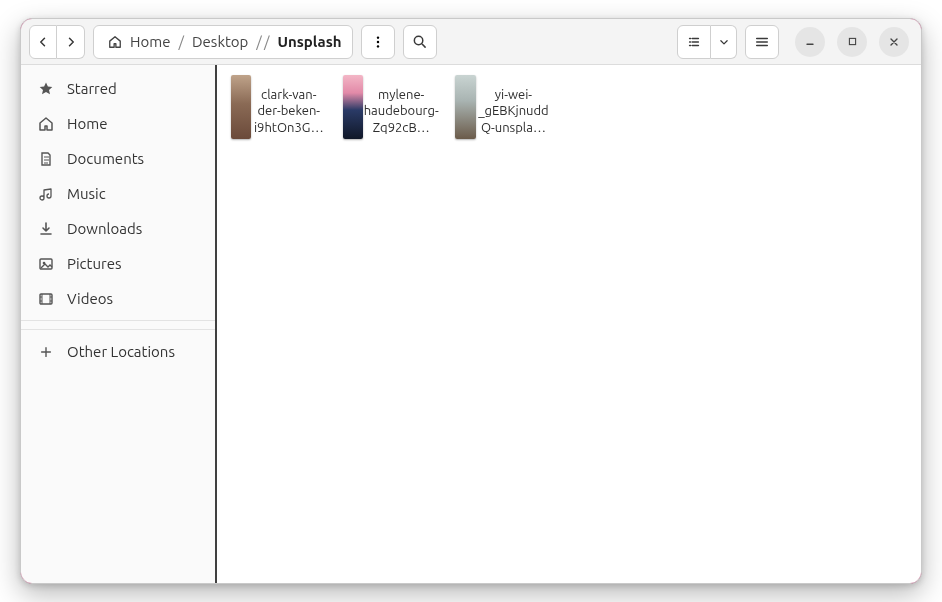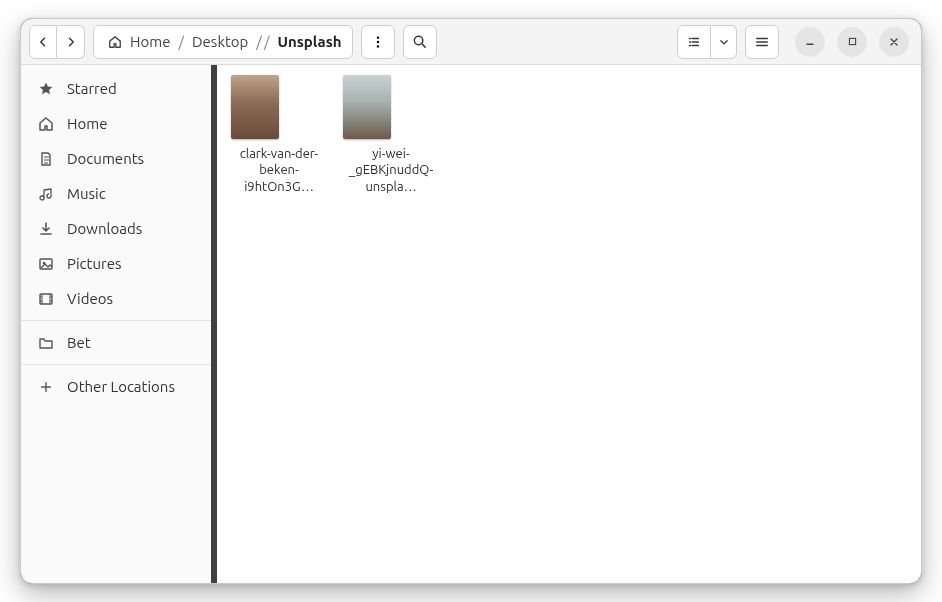--- a/index.html
+++ b/index.html
@@ -66,21 +66,21 @@
   .spacer { flex:1; }
 
   .winbtn { width:30px; height:30px; border-radius:50%; background:#e5e5e5; display:flex; align-items:center; justify-content:center; color:#444; }
   .winctrls { display:flex; gap:12px; margin-left:8px; margin-right:4px; }
 
   
   .body { flex:1; display:flex; min-height:0; }
 
   .sidebar {
     width: 196px;
-    border-right: 6px solid #404040;
+    border-right: 2px solid #404040;
     background: #fafafa;
     display:flex;
     flex-direction:column;
     padding-top:6px;
   }
   .side-item {
     display:flex; align-items:center; gap:12px;
     padding: 9px 16px;
     color:#333;
   }
@@ -91,21 +91,22 @@
     flex:1;
     background:#fff;
     padding: 10px 14px;
     display:flex;
     align-items:flex-start;
     gap: 16px;
   }
   .file {
     width: 96px;
     display:flex;
-    flex-direction:column;
+    flex-direction:row;
+    align-items:center;
   }
   .thumb {
     width: 48px; height:64px;
     border-radius:2px;
     box-shadow: 0 1px 2px rgba(0,0,0,0.3);
     background:#888;
   }
   .file-label {
     margin-top:6px;
     text-align:center;
@@ -282,28 +283,20 @@
               <rect x="2" y="3" width="12" height="10" rx="1" fill="none" stroke="currentColor" stroke-width="1.4"></rect>
               <path d="M4 3v10M12 3v10M2 6h2M2 10h2M12 6h2M12 10h2" stroke="currentColor" stroke-width="1"></path>
             </svg>
         </span>
         <span>Videos</span>
       </div>
 
 
       <div class="side-sep"></div>
 
-      <div class="side-item">
-        <span class="icon">
-          <svg width="16" height="16" viewBox="0 0 16 16">
-              <path d="M2 4h4l1 2h7v7H2z" fill="none" stroke="currentColor" stroke-width="1.4" stroke-linejoin="round"></path>
-            </svg>
-        </span>
-        <span>Bet</span>
-      </div>
 
       <div class="side-sep"></div>
 
       <div class="side-item">
         <span class="icon">
           <svg width="14" height="14" viewBox="0 0 16 16">
               <path d="M8 3v10M3 8h10" stroke="currentColor" stroke-width="1.6" stroke-linecap="round"></path>
             </svg>
         </span>
         <span>Other Locations</span>
@@ -312,20 +305,24 @@
     </div>
 
     <div class="content">
 
       <div class="file">
         <div class="thumb" style="background: linear-gradient(180deg,#bfa38a 0%,#8a6a55 45%,#6b4a3a 100%);"></div>
         <div class="file-label">clark-van-der-beken-i9htOn3G…</div>
       </div>
 
 
+      <div class="file">
+        <div class="thumb" style="background: linear-gradient(180deg,#f3b6c6 0%,#e28aa8 28%,#2a3a66 55%,#101828 100%);"></div>
+        <div class="file-label">mylene-haudebourg-Zq92cB…</div>
+      </div>
 
       <div class="file">
         <div class="thumb" style="background: linear-gradient(180deg,#c9d4d2 0%,#a9b4b2 40%,#6b5b4a 100%);"></div>
         <div class="file-label">yi-wei-_gEBKjnuddQ-unspla…</div>
       </div>
 
     </div>
 
   </div>
 

